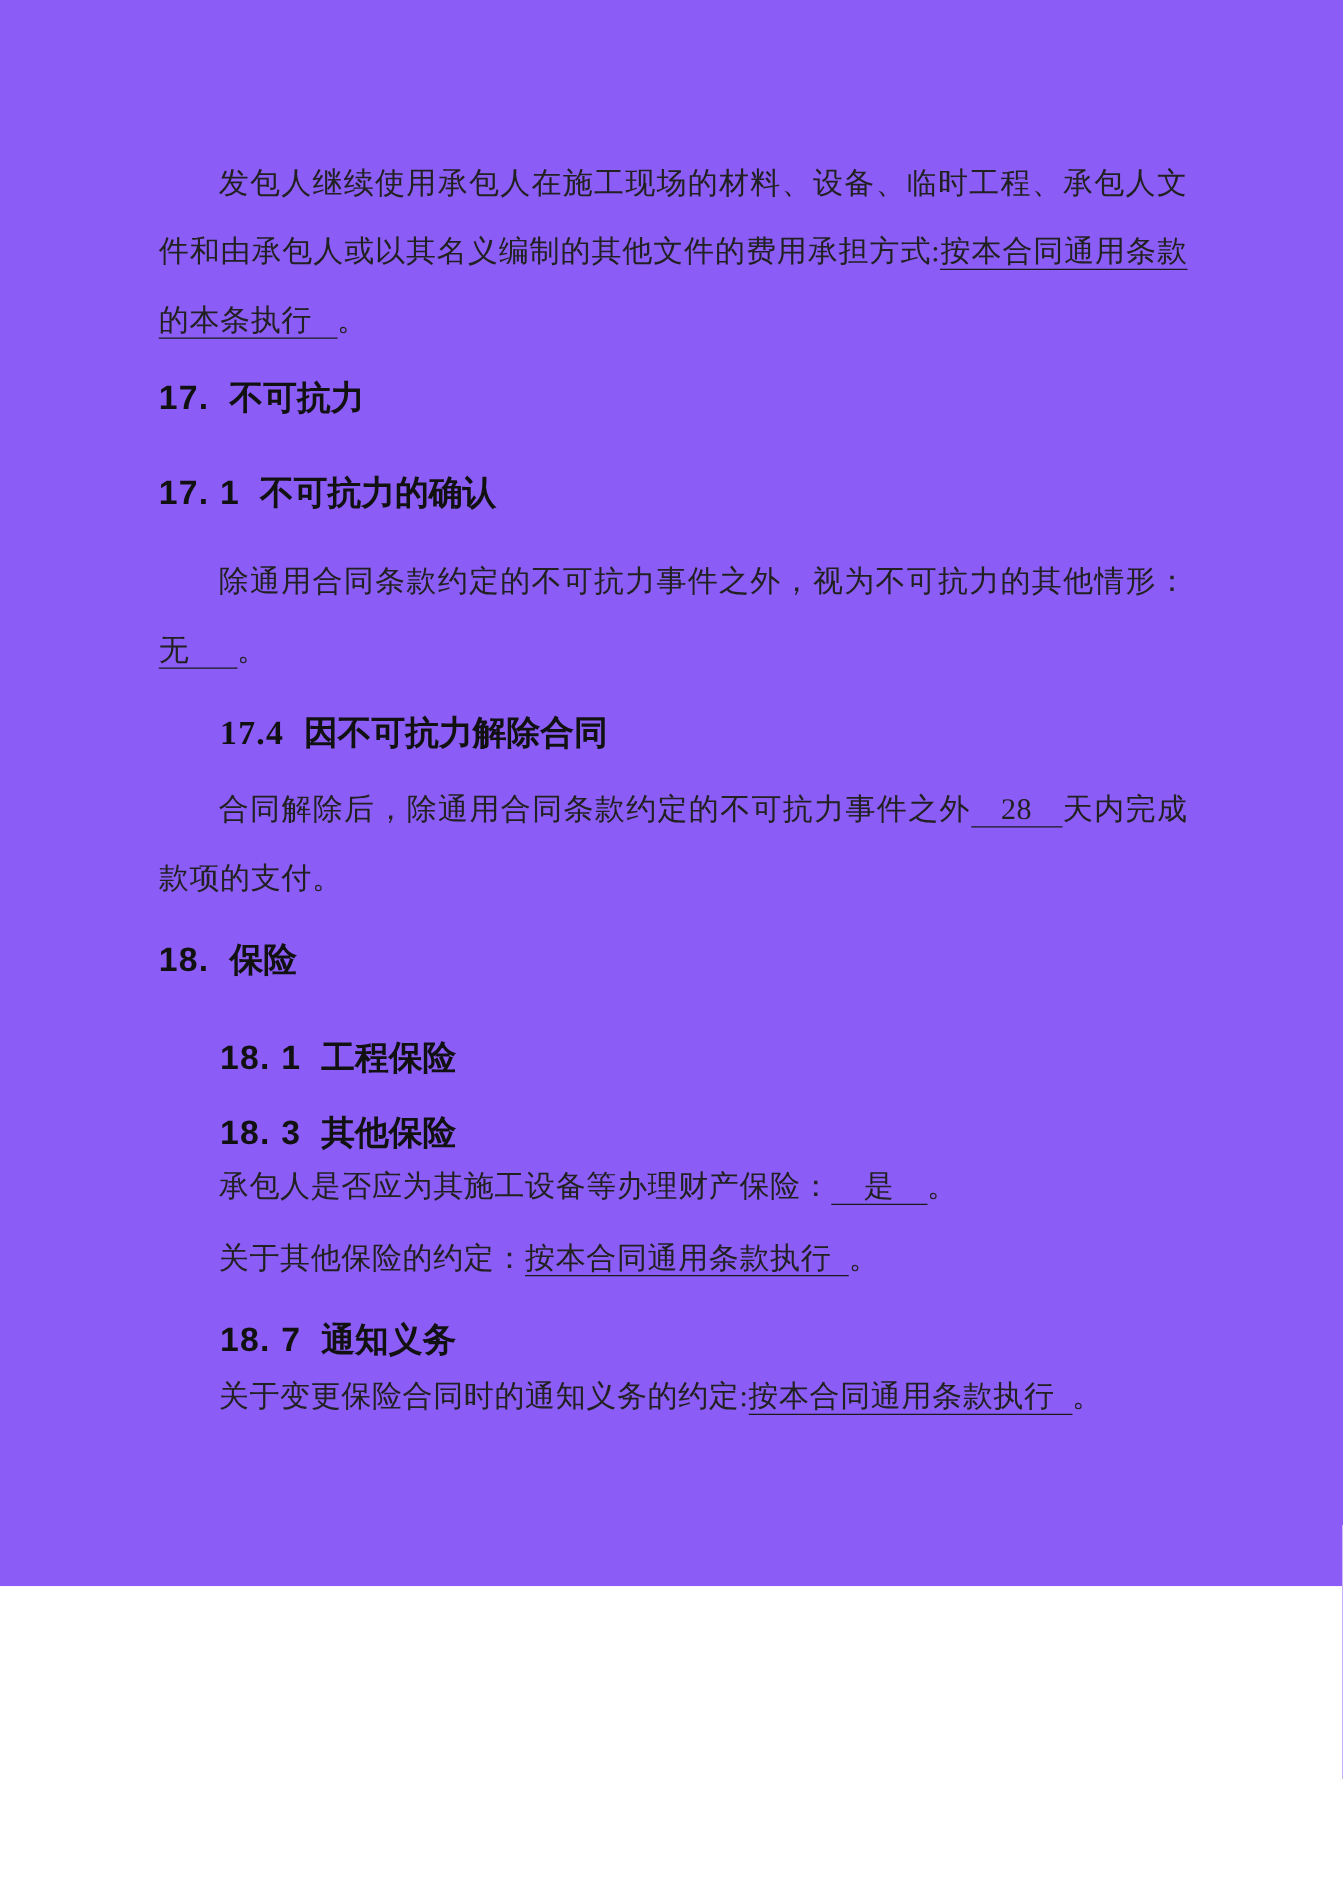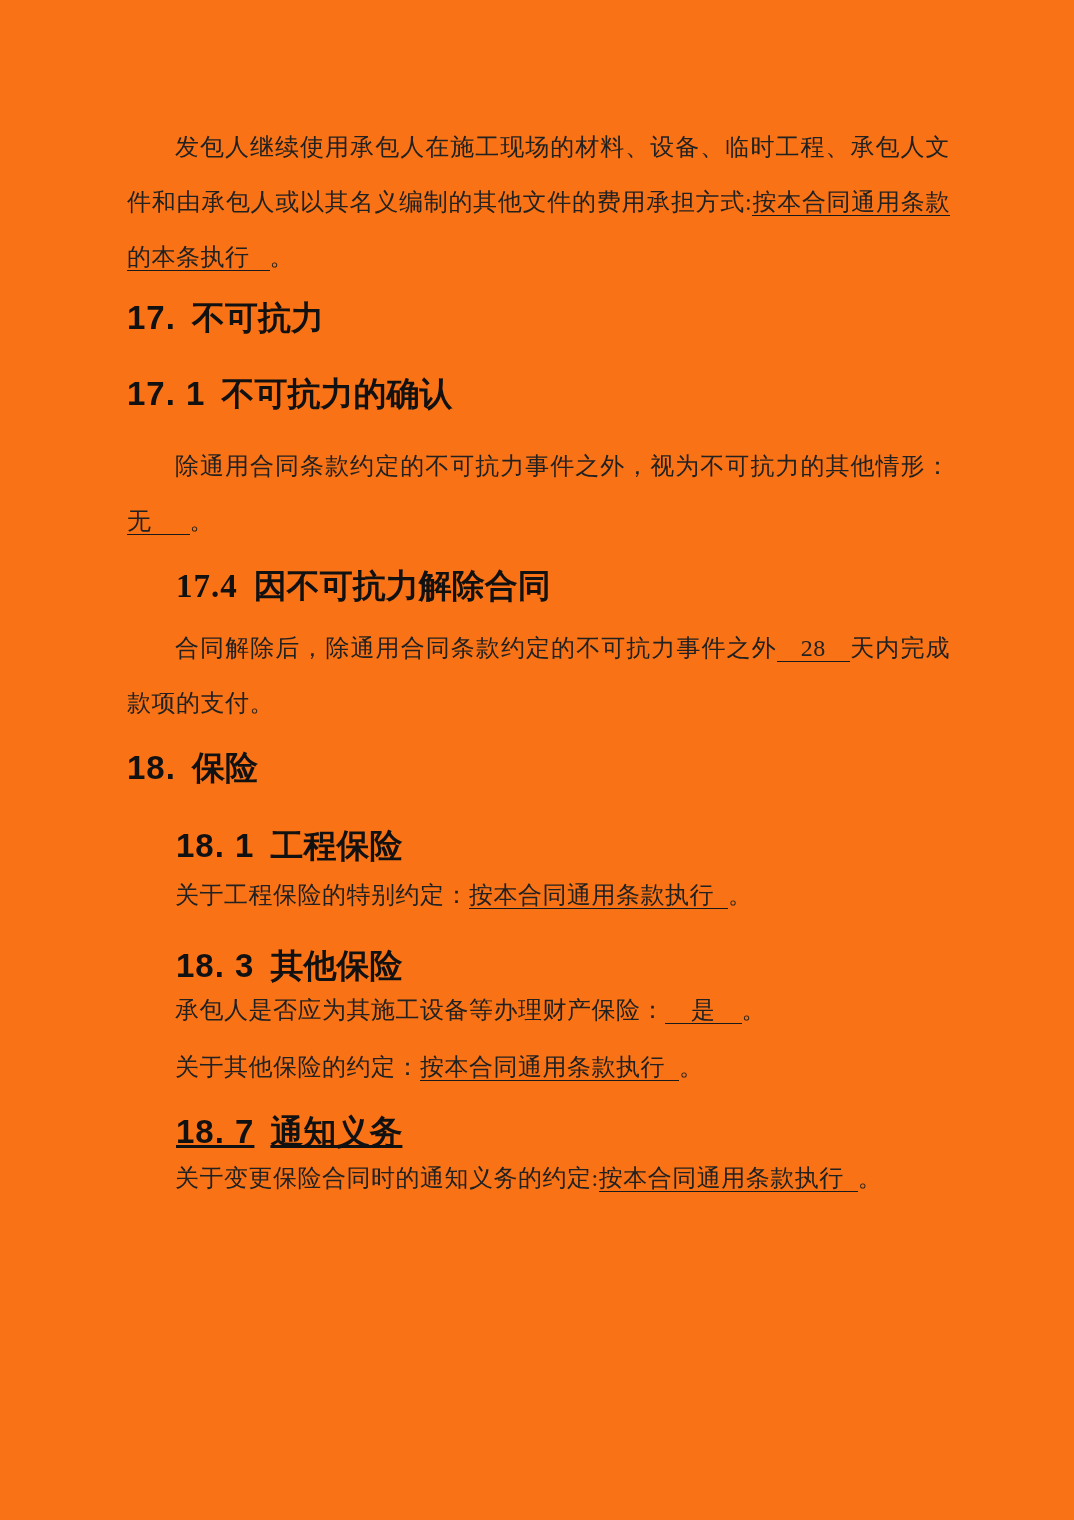--- a/index.html
+++ b/index.html
@@ -1,36 +1,36 @@
 <!DOCTYPE html>
 <html lang="zh"><head>
 <meta charset="utf-8">
 <style>
   * { margin:0; padding:0; box-sizing:border-box; }
   html,body { background:#ffffff; }
   .page {
     position:relative;
-    width:1074px; height:1520px;
-    background:#f97316;
+    width:1074px; height:1269px;
+    background:#8b5cf6;
     color:#212121;
     padding:120px 124px 0 127px;
     overflow:hidden;
   }
   .body-text {
     font-family:"Liberation Serif","DejaVu Serif",serif;
     font-size:24px;
     line-height:55px;
     text-align:justify;
     letter-spacing:0.5px;
   }
   .indent { text-indent:2em; }
   .heading {
     font-family:"Liberation Sans","DejaVu Sans",sans-serif;
     font-weight:700;
-    font-size:33px;
+    font-size:27px;
     line-height:34px;
     color:#111111;
   }
   .heading .num { margin-right:16px; letter-spacing:1px; }
   .num-serif { font-family:"Liberation Serif","DejaVu Serif",serif; }
   .h-indent { margin-left:49px; }
   .u { border-bottom:1.5px solid #1a1a1a; }
   .u-tail-sm { padding-right:14px; }
   .u-tail-md { padding-right:20px; }
   .u-tail-lg { padding-right:38px; }
@@ -41,21 +41,21 @@
   #b-h171 { margin-top:42px; }
   #b-p2   { margin-top:28px; }
   #b-h174 { margin-top:20px; }
   #b-p3   { margin-top:18px; }
   #b-h18  { margin-top:20px; }
   #b-h181 { margin-top:44px; }
   #b-p4   { margin-top:5px; }
   #b-h183 { margin-top:26px; }
   #b-p5   { margin-top:2px; }
   #b-p6   { margin-top:0; }
-  #b-h187 { margin-top:20px;text-decoration:underline; }
+  #b-h187 { margin-top:20px; }
   #b-p7   { margin-top:2px; }
 </style>
 </head>
 <body>
 
 <div class="page">
 
   <p class="body-text indent" id="b-p1"><span>发包人继续使用承包人在施工现场的材料、设备、临时工程、承包人文件和由承包人或以其名义编制的其他文件的费用承担方式:</span><span class="u u-tail-md">按本合同通用条款的本条执行</span><span>。</span></p>
 
   <h2 class="heading" id="b-h17"><span class="num">17.</span><span>不可抗力</span></h2>
@@ -65,21 +65,20 @@
   <p class="body-text indent" id="b-p2"><span>除通用合同条款约定的不可抗力事件之外，视为不可抗力的其他情形：</span><span class="u u-tail-lg">无</span><span>。</span></p>
 
   <h3 class="heading h-indent" id="b-h174"><span class="num num-serif">17.4</span><span>因不可抗力解除合同</span></h3>
 
   <p class="body-text indent" id="b-p3"><span>合同解除后，除通用合同条款约定的不可抗力事件之外</span><span class="u u-center">28</span><span>天内完成款项的支付。</span></p>
 
   <h2 class="heading" id="b-h18"><span class="num">18.</span><span>保险</span></h2>
 
   <h3 class="heading h-indent" id="b-h181"><span class="num">18. 1</span><span>工程保险</span></h3>
 
-  <p class="body-text indent" id="b-p4"><span>关于工程保险的特别约定：</span><span class="u u-tail-sm">按本合同通用条款执行</span><span>。</span></p>
 
   <h3 class="heading h-indent" id="b-h183"><span class="num">18. 3</span><span>其他保险</span></h3>
 
   <p class="body-text indent" id="b-p6"><span>承包人是否应为其施工设备等办理财产保险：</span><span class="u u-center-lg">是</span><span>。</span></p>
 
   <p class="body-text indent" id="b-p5"><span>关于其他保险的约定：</span><span class="u u-tail-sm">按本合同通用条款执行</span><span>。</span></p>
 
   <h3 class="heading h-indent" id="b-h187"><span class="num">18. 7</span><span>通知义务</span></h3>
 
   <p class="body-text indent" id="b-p7"><span>关于变更保险合同时的通知义务的约定:</span><span class="u u-tail-sm">按本合同通用条款执行</span><span>。</span></p>

